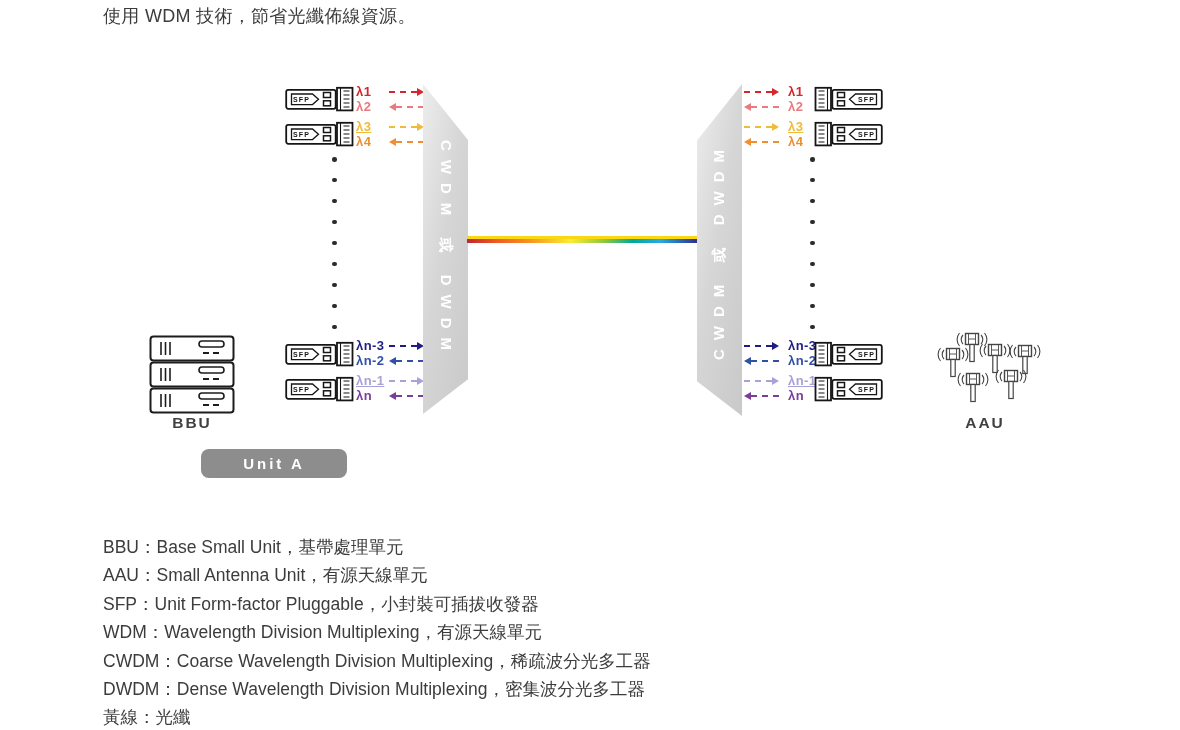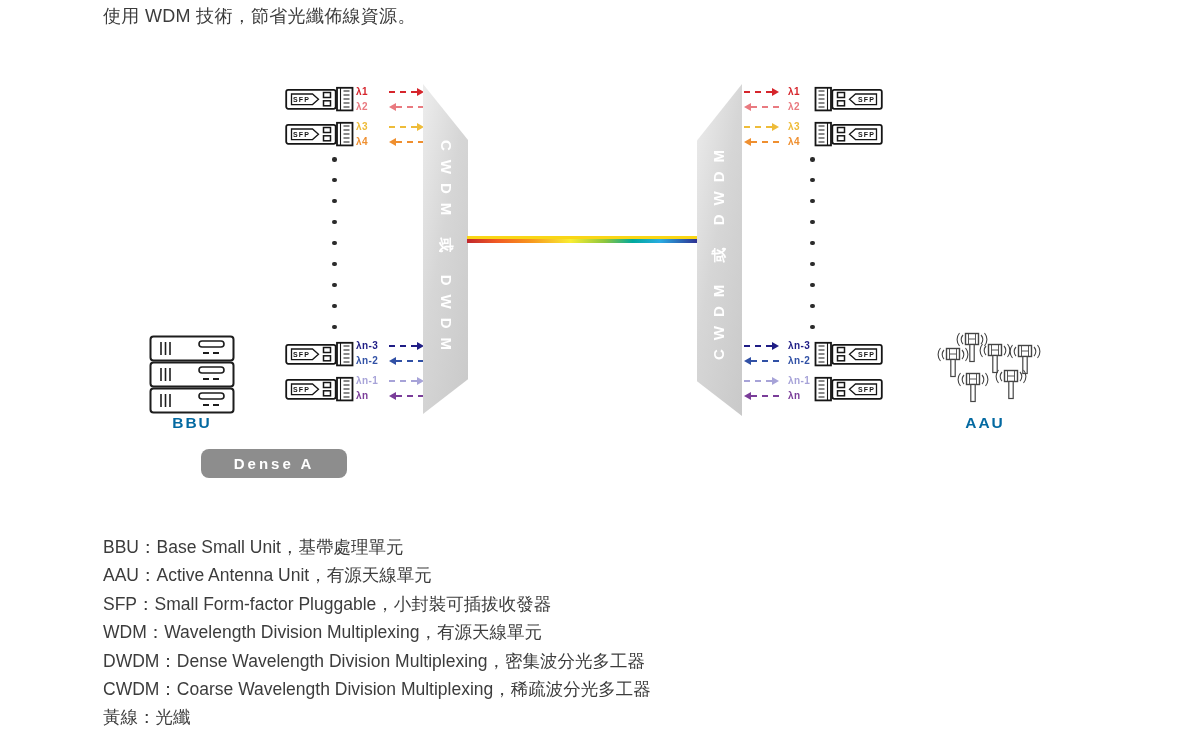--- a/index.html
+++ b/index.html
@@ -8,40 +8,40 @@
           font-family:"Liberation Sans", sans-serif; }
 
   .title { position:absolute; left:103px; top:4px; font-size:18px; color:#3c3c3c; letter-spacing:0.3px; }
 
   .legend { position:absolute; left:103px; top:533px; font-size:17.5px; color:#3c3c3c; line-height:28.4px; }
 
   .badge { position:absolute; height:29px; background:#8d8d8d; border-radius:8px; color:#fff;
            font-weight:bold; font-size:15px; letter-spacing:3px;
            display:flex; align-items:center; justify-content:center; }
 
-  .device-label { position:absolute; color:#0369a1; font-weight:bold; font-size:15.5px;
+  .device-label { position:absolute; color:#404040; font-weight:bold; font-size:15.5px;
                   letter-spacing:2px; text-align:center; }
 
   .mux { position:absolute; width:45px; display:flex; align-items:center; justify-content:center;
          background:linear-gradient(100deg,#ededed 0%,#d6d6d6 45%,#c9c9c9 100%); }
   .mux-left  { left:423px; top:84px; height:330px; clip-path:polygon(0 0, 100% 17%, 100% 89.5%, 0 100%); }
   .mux-right { left:697px; top:84px; height:332px; clip-path:polygon(0 17%, 100% 0, 100% 100%, 0 89.5%); }
   .mux-label { writing-mode:vertical-rl; text-orientation:sideways; color:#fff; font-weight:bold;
                font-size:15px; letter-spacing:9px; white-space:nowrap; }
   .mux-right .mux-label { transform:rotate(180deg); }
 
   .fiber { position:absolute; left:467px; top:236px; width:230px; }
   .fiber-top { height:2.5px; background:#f9d616; }
   .fiber-rainbow { height:4.5px;
     background:linear-gradient(90deg,#c1272d 0%,#f15a24 13%,#f7931e 27%,#f9ed32 45%,#8cc63f 60%,#00a99d 72%,#29abe2 84%,#2e3192 100%); }
 
   .wl-group { position:absolute; }
   .wl-row { display:flex; align-items:center; height:15px; font-weight:bold; }
-  .wl-row.gap { margin-top:5px; }
-  .wl-label { width:33px; font-size:10px; letter-spacing:0.4px; }
+  .wl-row.gap { margin-top:5px;text-decoration:underline; }
+  .wl-label { width:33px; font-size:13px; letter-spacing:0.4px; }
   .wl-row.rev .wl-label { width:auto; margin-left:9px; }
   .arrow { width:35px; height:9px; display:flex; align-items:center; }
   .dash { flex:1; height:0; border-top:2px dashed currentColor; }
   .head { width:0; height:0; }
   .head.hr { border-top:4px solid transparent; border-bottom:4px solid transparent; border-left:7px solid currentColor; }
   .head.hl { border-top:4px solid transparent; border-bottom:4px solid transparent; border-right:7px solid currentColor; }
 
   .dots { position:absolute; width:5px; height:172px; display:flex; flex-direction:column;
           justify-content:space-between; }
   .dot { width:4.5px; height:4.5px; border-radius:50%; background:#2b2b2b; }
@@ -71,21 +71,21 @@
       <rect x="50" y="58" width="25" height="6" rx="3"></rect>
     </g>
     <g fill="none" stroke="#1d1d1d" stroke-width="2">
       <path d="M54 18 h6 M64 18 h6"></path>
       <path d="M54 44 h6 M64 44 h6"></path>
       <path d="M54 70 h6 M64 70 h6"></path>
     </g>
   </svg>
   <div class="device-label" style="left:149px; top:414px; width:86px;">BBU</div>
 
-  <div class="badge" style="left:201px; top:449px; width:146px;">Dense A</div>
+  <div class="badge" style="left:201px; top:449px; width:146px;">Unit A</div>
 
   <svg class="sfp" style="left:285px; top:86px;" viewBox="0 0 69 26">
     <g fill="none" stroke="#161616">
       <rect x="1.2" y="3.8" width="49.5" height="19" rx="2" stroke-width="1.8"></rect>
       <path d="M6.5 8 H27.5 L33.5 13.3 L27.5 18.6 H6.5 Z" stroke-width="1.3"></path>
       <rect x="38.5" y="6.5" width="7" height="5" stroke-width="1.5"></rect>
       <rect x="38.5" y="14.8" width="7" height="5" stroke-width="1.5"></rect>
       <rect x="52" y="1.8" width="15.5" height="22.6" stroke-width="1.8"></rect>
       <path d="M55.5 2 V24.4 M58.5 5 h6 M58.5 9 h6 M58.5 13 h6 M58.5 17 h6 M58.5 21 h6" stroke-width="1.1"></path>
     </g>
@@ -348,21 +348,21 @@
     <use href="#ant" x="69" y="24"></use>
     <use href="#ant" x="99" y="25"></use>
     <use href="#ant" x="47" y="53"></use>
     <use href="#ant" x="85" y="50"></use>
   </svg>
   <div class="device-label" style="left:926px; top:414px; width:118px;">AAU</div>
 
 
   <div class="legend">
     <div>BBU：Base Small Unit，基帶處理單元</div>
-    <div>AAU：Active Antenna Unit，有源天線單元</div>
-    <div>SFP：Small Form-factor Pluggable，小封裝可插拔收發器</div>
+    <div>AAU：Small Antenna Unit，有源天線單元</div>
+    <div>SFP：Unit Form-factor Pluggable，小封裝可插拔收發器</div>
     <div>WDM：Wavelength Division Multiplexing，有源天線單元</div>
+    <div>CWDM：Coarse Wavelength Division Multiplexing，稀疏波分光多工器</div>
     <div>DWDM：Dense Wavelength Division Multiplexing，密集波分光多工器</div>
-    <div>CWDM：Coarse Wavelength Division Multiplexing，稀疏波分光多工器</div>
     <div>黃線：光纖</div>
   </div>
 
 </div>
 
 </body></html>

